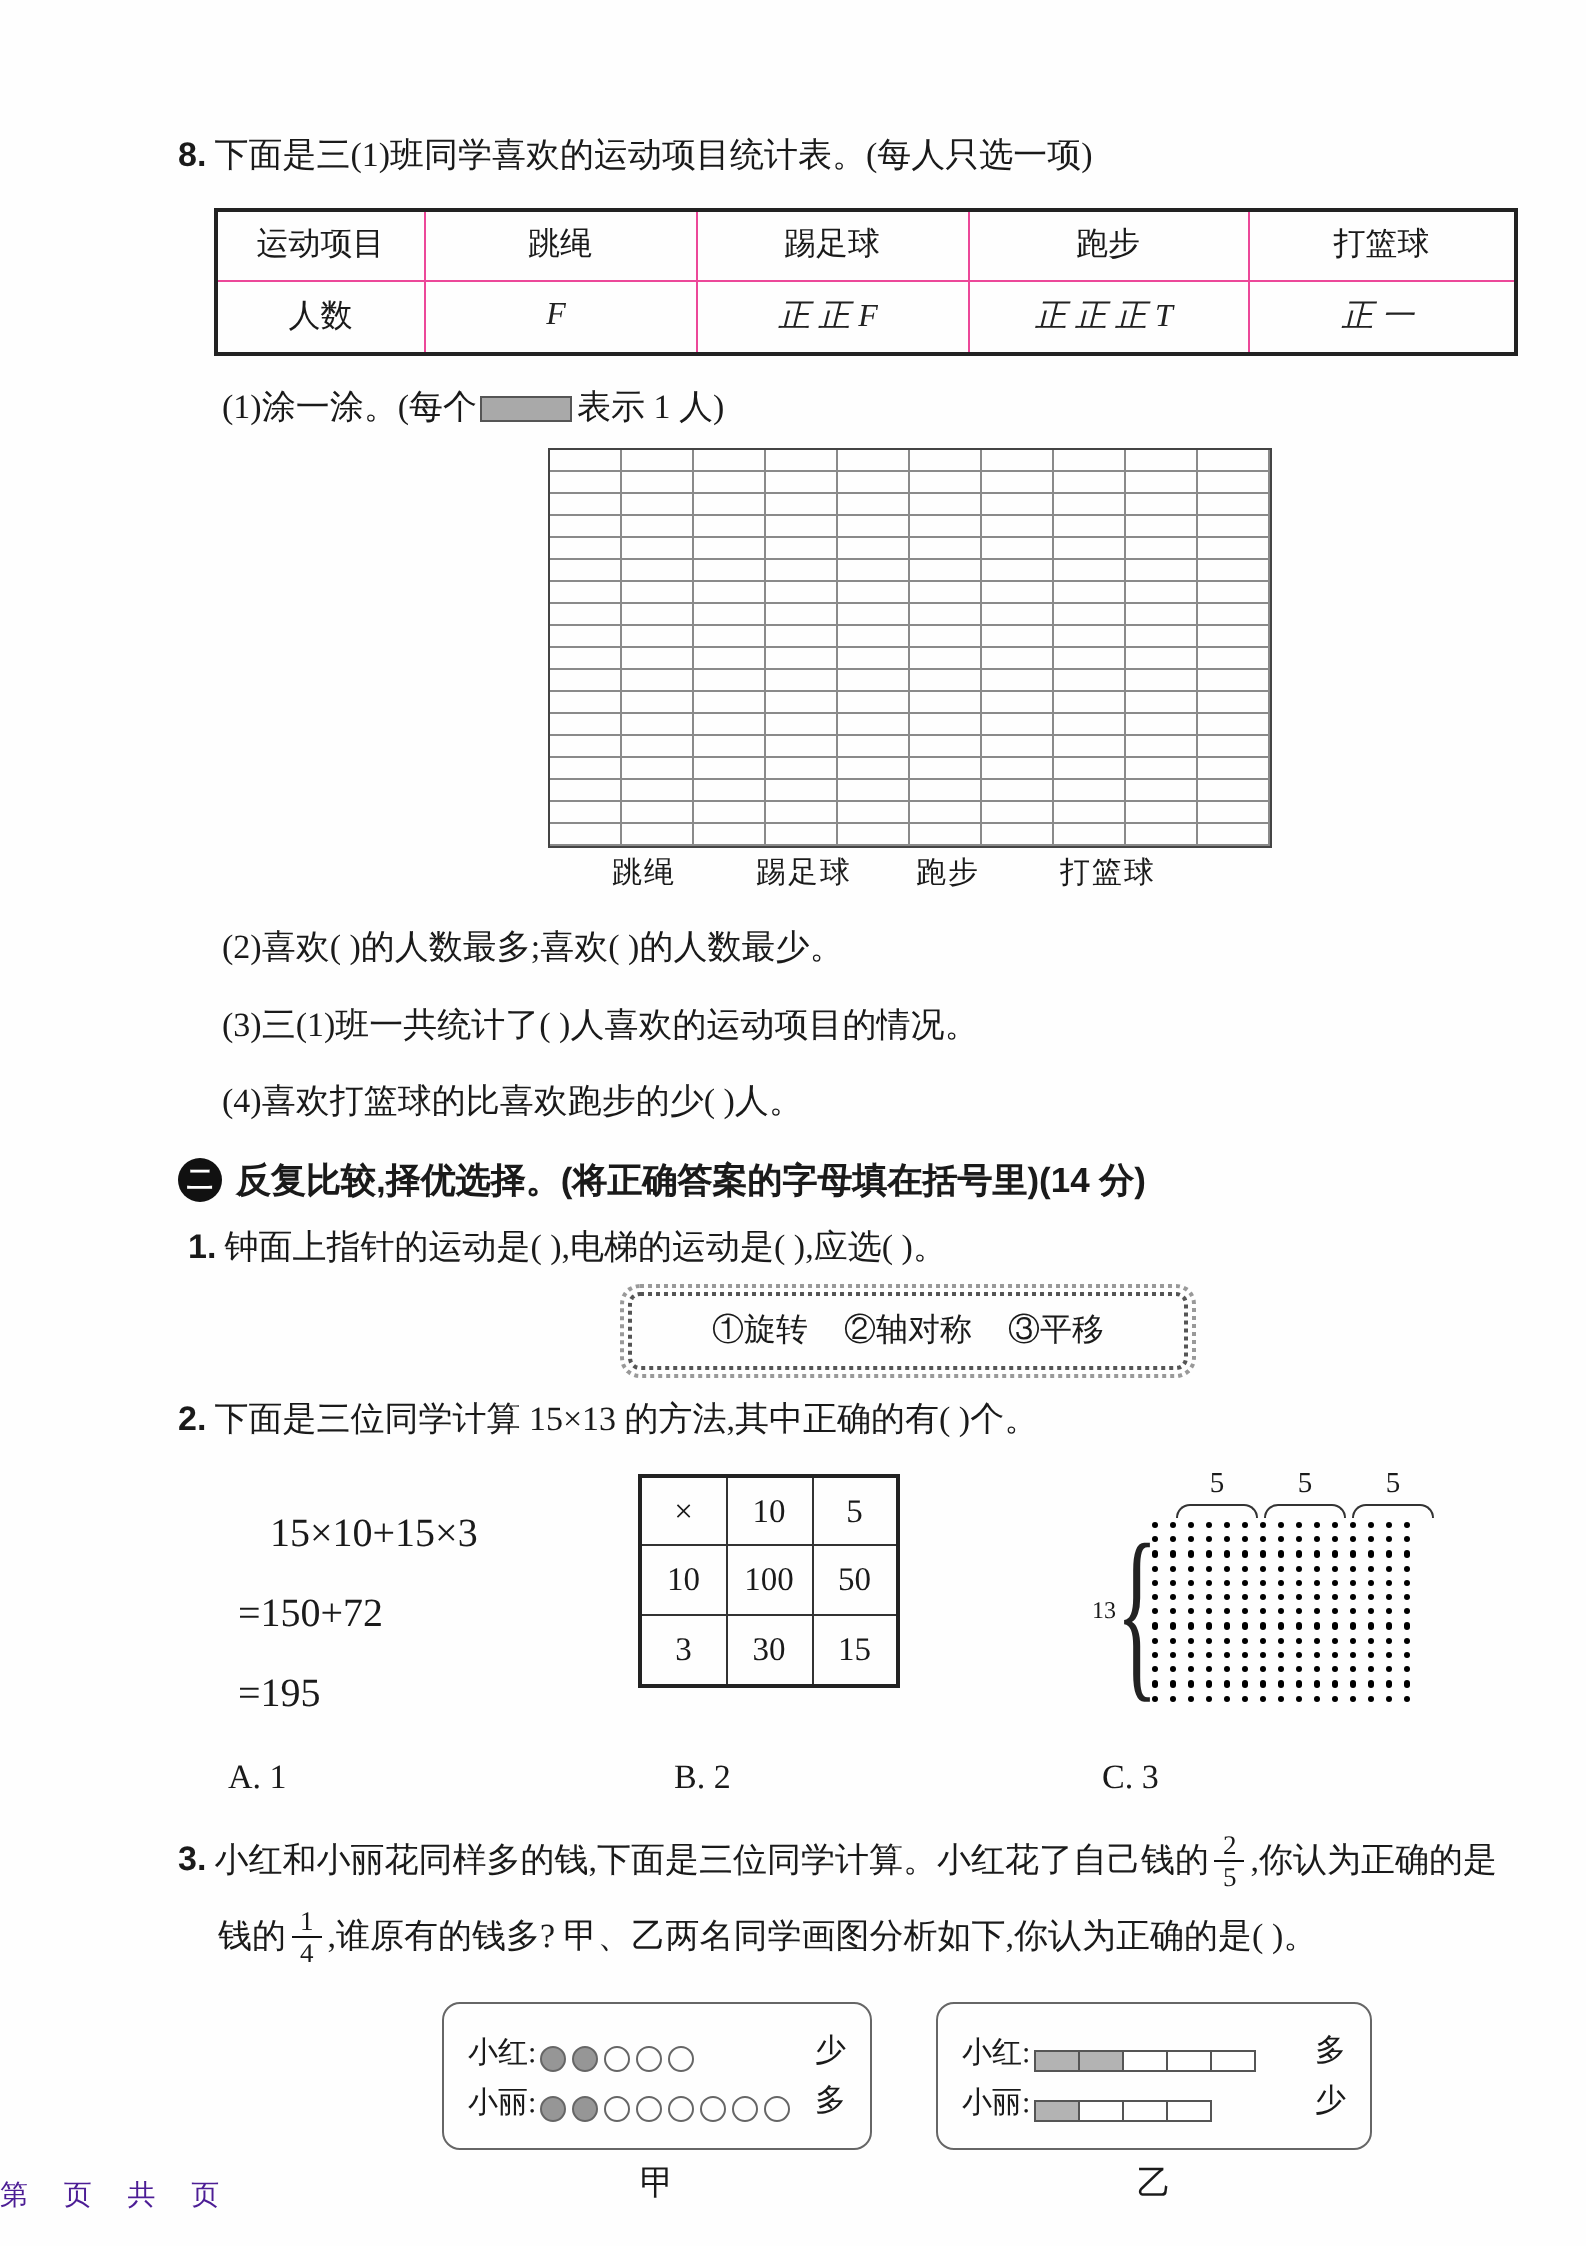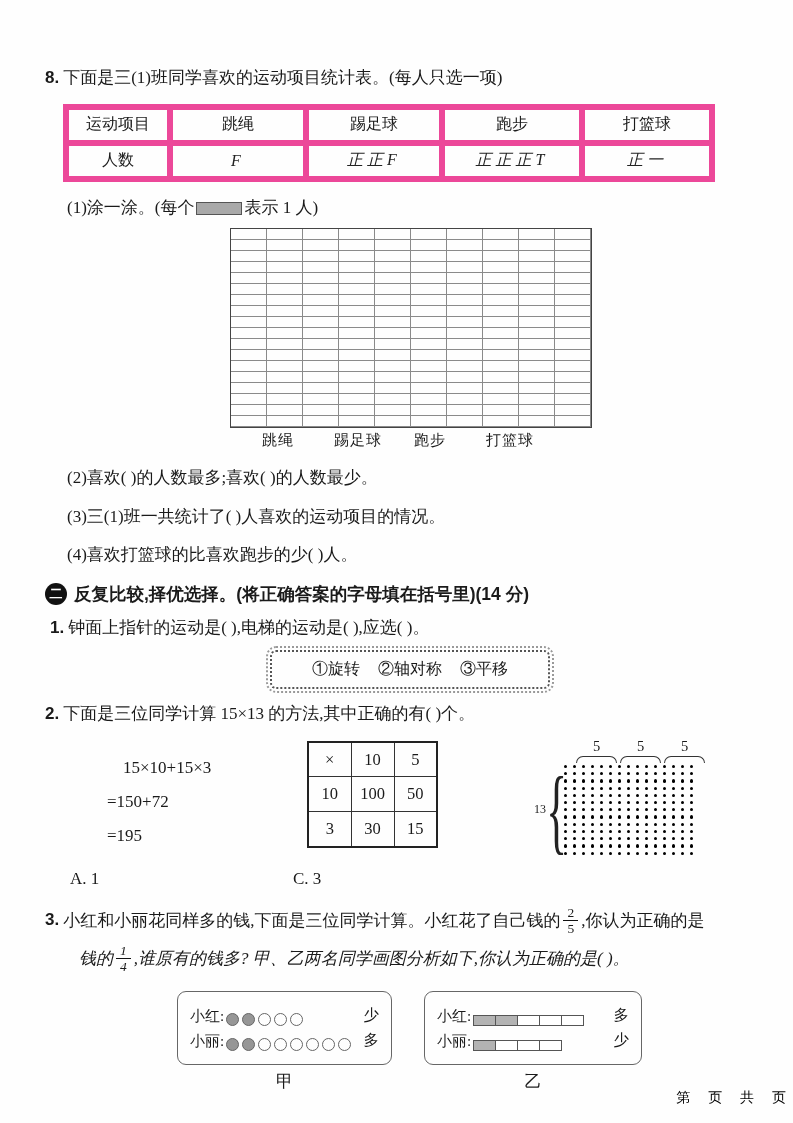--- a/index.html
+++ b/index.html
@@ -1,28 +1,28 @@
 <!DOCTYPE html>
 <html><head>
 <meta charset="utf-8">
 <style>
   * { margin:0; padding:0; box-sizing:border-box; }
   html,body { background:#e8e8e8; }
   .page {
     width:793px; height:1123px; margin:0 auto; background:#fefefe;
     position:relative; overflow:hidden; color:#1a1a1a;
-    font-family:"Liberation Serif","DejaVu Serif",serif; font-size:17px;
+    font-family:"Liberation Serif","DejaVu Serif",serif; font-size:17px;padding-left:44px;
   }
   .content { padding:66px 40px 0 45px; }
   .qnum { font-weight:bold; font-family:"Liberation Sans",sans-serif; margin-right:4px; }
   .qline { line-height:1.45; }
 
   
   table.stats { border-collapse:collapse; margin:13px 0 0 18px; width:652px; }
-  table.stats td { border:6px solid #ec4899; text-align:center; height:36px; font-size:16px; }
+  table.stats td { border:1px solid #ec4899; text-align:center; height:36px; font-size:16px; }
   table.stats { border:2px solid #222; }
   td.tally { font-size:15px; letter-spacing:4px; color:#222; font-style:italic; }
 
   
   .sub { margin:13px 0 0 22px; line-height:1.5; }
   .swatch { display:inline-block; width:46px; height:13px; background:#a9a9a9;
             border:1px solid #555; vertical-align:-2px; margin:0 2px; }
 
   
   .chart-wrap { position:relative; margin:8px 0 0 185px; width:362px; }
@@ -43,21 +43,21 @@
   .q1line { margin:10px 0 0 5px; }
   .idea-box { margin:10px 0 0 225px; width:280px; border:2px dotted #555; outline:2px dotted #999;
               outline-offset:2px; border-radius:6px; padding:7px 14px; text-align:center;
               font-size:16px; }
   .idea-box span { margin:0 7px; }
   .opts { display:flex; margin:12px 0 0 25px; font-size:17px; }
   .opts span:nth-child(1) { width:223px; } .opts span:nth-child(2) { width:214px; }
 
   
   .methods { display:flex; margin:12px 0 0 30px; align-items:flex-start; }
-  .m1 { width:200px; line-height:2.0; font-size:17px; margin-top:12px;margin-left:32px; }
+  .m1 { width:200px; line-height:2.0; font-size:20px; margin-top:12px; }
   .m1 div:first-child { padding-left:16px; }
   table.mul { border-collapse:collapse; border:2px solid #222; margin-top:2px; }
   table.mul td { border:1px solid #333; width:43px; height:35px; text-align:center; font-size:16.5px; }
   .m3 { margin-left:96px; }
   .m3-braces { display:flex; margin-left:42px; }
   .bunit { width:41px; margin-right:3px; text-align:center; }
   .bnum { font-size:14.5px; line-height:1.1; }
   .barc { height:7px; border:1.5px solid #333; border-bottom:none; border-radius:7px 7px 0 0; margin-top:1px; }
   .m3-main { display:flex; align-items:center; }
   .m3-13 { font-size:12px; margin-right:1px; }
@@ -65,39 +65,39 @@
             width:26px; margin:0 -4px 0 -8px; font-family:"Liberation Serif",serif; color:#222; }
   .dot-array { display:grid; width:135px; height:94px; }
   .dot { width:3.2px; height:3.2px; background:#000; border-radius:50%; margin:auto; }
 
   
   .q3block { margin-top:16px; line-height:1.6; }
   .frac { display:inline-block; text-align:center; vertical-align:-8px; font-size:13.5px;
           line-height:1.15; margin:0 3px; }
   .frac .num { display:block; border-bottom:1px solid #111; padding:0 4px; }
   .frac .den { display:block; padding:0 4px; }
-  .q3l2 { margin-left:34px; margin-top:6px;font-style:italic; }
+  .q3l2 { margin-left:20px; margin-top:6px; }
 
   .diagrams { display:flex; margin:16px 0 0 132px; }
   .dbox { border:1.5px solid #666; border-radius:9px; padding:9px 12px; font-size:15px; }
   .dbox .drow { display:flex; align-items:flex-end; margin:4px 0; }
   .dbox .note { margin-left:auto; font-size:15.5px; }
   .jia { width:215px; }
   .circles { display:flex; margin-left:2px; }
   .circ { width:13px; height:13px; border:1.5px solid #666; border-radius:50%; margin-right:3px; }
   .circ.fill { background:#969696; }
   .yi { width:218px; margin-left:32px; }
   .bar { display:flex; margin-left:3px; }
   .seg { width:23px; height:11px; border:1px solid #555; margin-left:-1px; background:#fff; }
   .seg.shaded { background:#b3b3b3; }
   .dcap { text-align:center; font-size:17px; margin-top:5px; }
   .cap-jia { width:215px; } .cap-yi { width:218px; margin-left:32px; }
 
-  .footer { position:absolute; bottom:16px; left:0; width:100%; text-align:right;
-            font-size:14px; letter-spacing:7px; font-family:"Liberation Sans",sans-serif; color:#000000; }
+  .footer { position:absolute; bottom:16px; left:0; width:100%; text-align:left;
+            font-size:14px; letter-spacing:7px; font-family:"Liberation Sans",sans-serif; color:#4c1d95; }
 </style>
 </head>
 <body>
 
 <div class="page">
   <div class="content">
 
     <div class="qline">
       <span class="qnum">8.</span><span>下面是三(1)班同学喜欢的运动项目统计表。(每人只选一项)</span>
     </div>
@@ -577,20 +577,21 @@
               <span class="dot"></span>
               <span class="dot"></span>
               <span class="dot"></span>
             </div>
         </div>
       </div>
     </div>
 
     <div class="opts">
       <span>A. 1</span>
+      <span>B. 2</span>
       <span>C. 3</span>
     </div>
 
     <div class="q3block">
       <div>
         <span class="qnum">3.</span><span>小红和小丽花同样多的钱,下面是三位同学计算。小红花了自己钱的</span><span class="frac"><span class="num">2</span><span class="den">5</span></span><span>,你认为正确的是</span>
       </div>
       <div class="q3l2">
         <span>钱的</span><span class="frac"><span class="num">1</span><span class="den">4</span></span><span>,谁原有的钱多? 甲、乙两名同学画图分析如下,你认为正确的是(      )。</span>
       </div>

